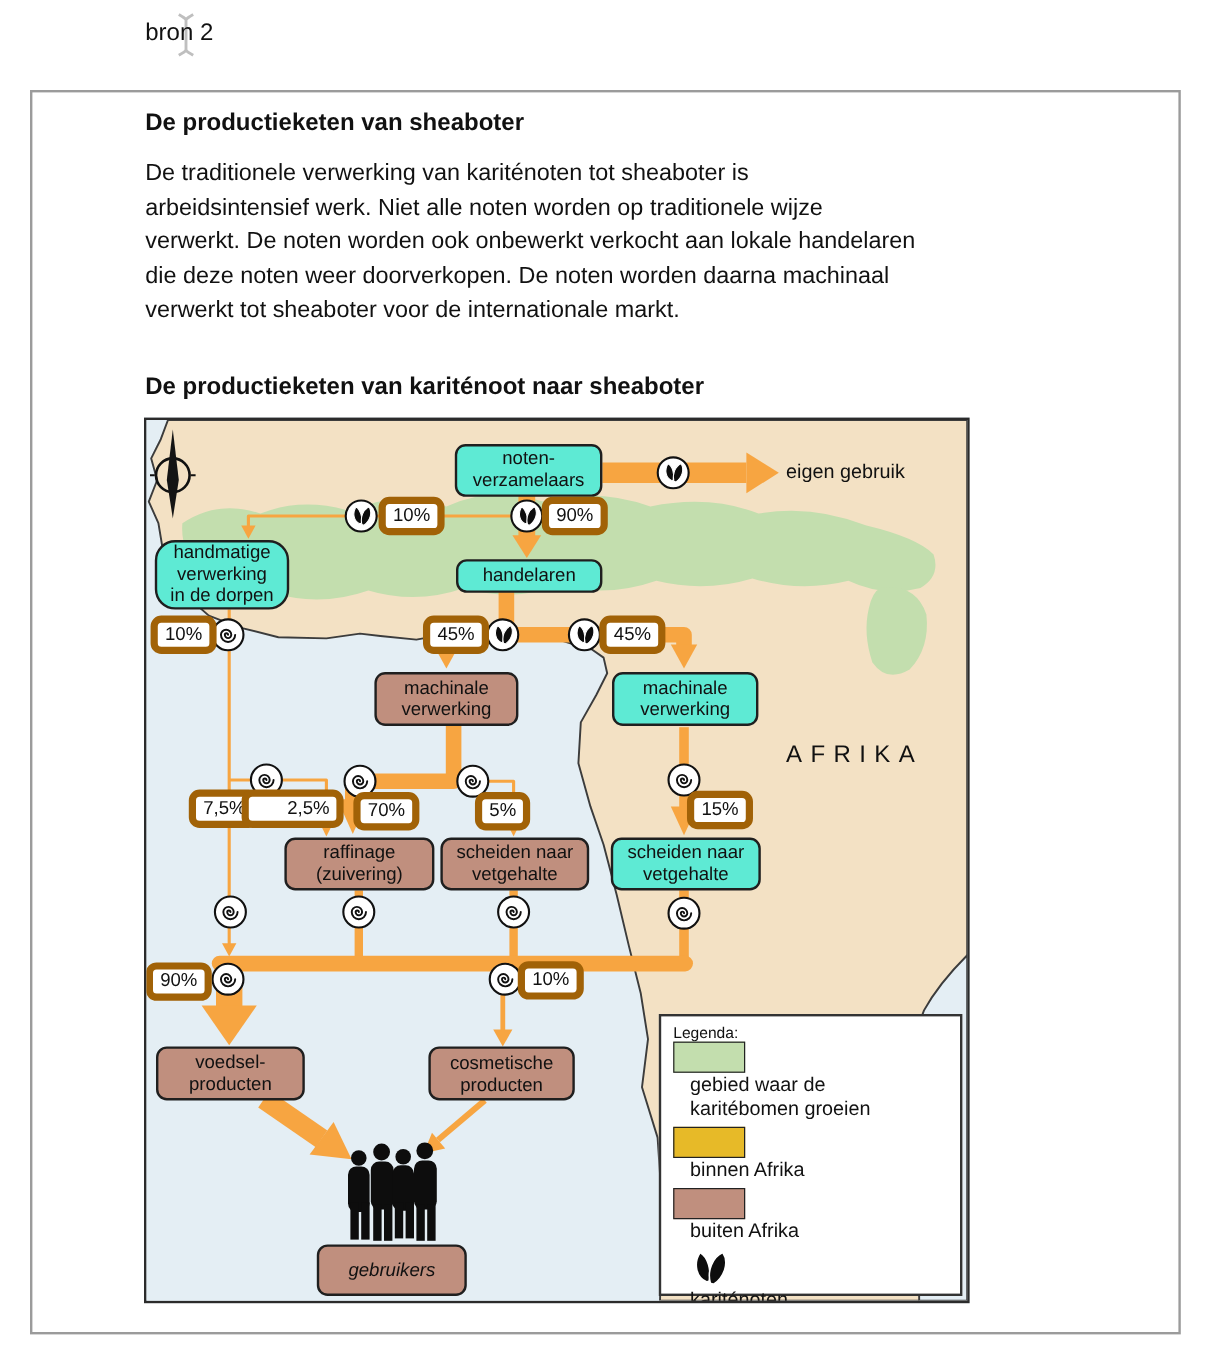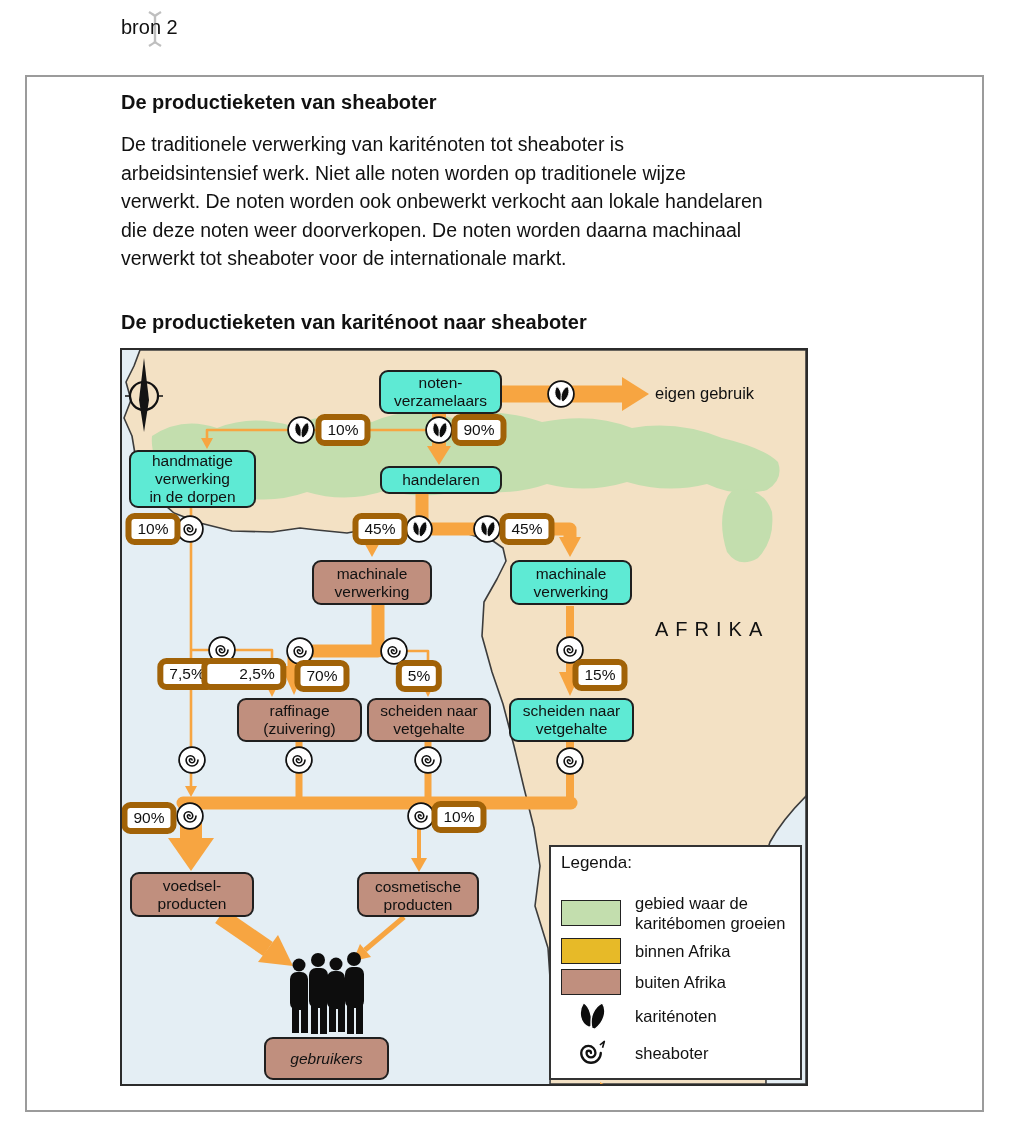--- a/index.html
+++ b/index.html
@@ -15,22 +15,22 @@
   #mapsvg{position:absolute;left:0;top:0;}
   .node{position:absolute;border:2px solid #1f1f1f;border-radius:9px;display:flex;align-items:center;justify-content:center;
         text-align:center;font-size:15.5px;line-height:18px;white-space:pre-line;box-sizing:border-box;padding:1px 2px;}
   .node.yellow{background:#5eead4;}
   .node.brown{background:#c08f7e;}
   .pill{position:absolute;transform:translate(-50%,-50%);background:#fff;border:6px solid #a16207;border-radius:9px;
         padding:0px 6px;font-size:15.5px;line-height:20px;white-space:nowrap;}
   #afrika-label{left:533px;top:268px;font-size:20px;letter-spacing:7px;}
   #eigen-gebruik-label{left:533px;top:34px;font-size:16.5px;}
   #legend{left:427px;top:495px;width:253px;height:235px;background:#fff;border:2px solid #333;box-sizing:border-box;padding:6px 0 0 10px;}
-  #legend .lg-title{font-size:17px;margin-bottom:20px;}
-  .lg-row{display:flex;align-items:center;margin-bottom:5px;}
+  #legend .lg-title{font-size:13px;margin-bottom:0;}
+  .lg-row{display:flex;align-items:flex-start;margin-bottom:5px;flex-direction:column;}
   .lg-swatch{width:60px;height:26px;border:1.6px solid #222;box-sizing:border-box;flex:0 0 auto;}
   .lg-label{font-size:16.5px;line-height:20px;margin-left:14px;white-space:pre-line;}
   .lg-iconbox{width:60px;height:32px;display:flex;align-items:center;justify-content:center;flex:0 0 auto;}
 </style>
 </head>
 <body>
 
 <div class="abs" id="source-label">bron 2</div>
 <svg class="abs" id="cursor" width="18" height="38">
   <g stroke="#bfbfbf" stroke-width="2.4" fill="none">
@@ -186,21 +186,21 @@
         <rect x="234" y="654" width="7" height="30"></rect>
     </g>
   </svg>
 
   <div class="abs" id="afrika-label">AFRIKA</div>
   <div class="abs" id="eigen-gebruik-label">eigen gebruik</div>
 
   <div class="node yellow" style="left:257px;top:20px;width:123px;height:44px;"><span>noten-
 verzamelaars</span></div>
   <div class="node yellow" style="left:258px;top:116px;width:122px;height:28px;"><span>handelaren</span></div>
-  <div class="node yellow" style="left:7px;top:100px;width:127px;height:58px;"><span>handmatige
+  <div class="node yellow" style="left:7px;top:100px;width:112px;height:58px;border-radius:17px;"><span>handmatige
 verwerking
 in de dorpen</span></div>
   <div class="node brown" style="left:190px;top:210px;width:120px;height:45px;"><span>machinale
 verwerking</span></div>
   <div class="node yellow" style="left:388px;top:210px;width:122px;height:45px;"><span>machinale
 verwerking</span></div>
   <div class="node brown" style="left:115px;top:348px;width:125px;height:44px;"><span>raffinage
 (zuivering)</span></div>
   <div class="node brown" style="left:245px;top:348px;width:124px;height:44px;"><span>scheiden naar
 vetgehalte</span></div>

